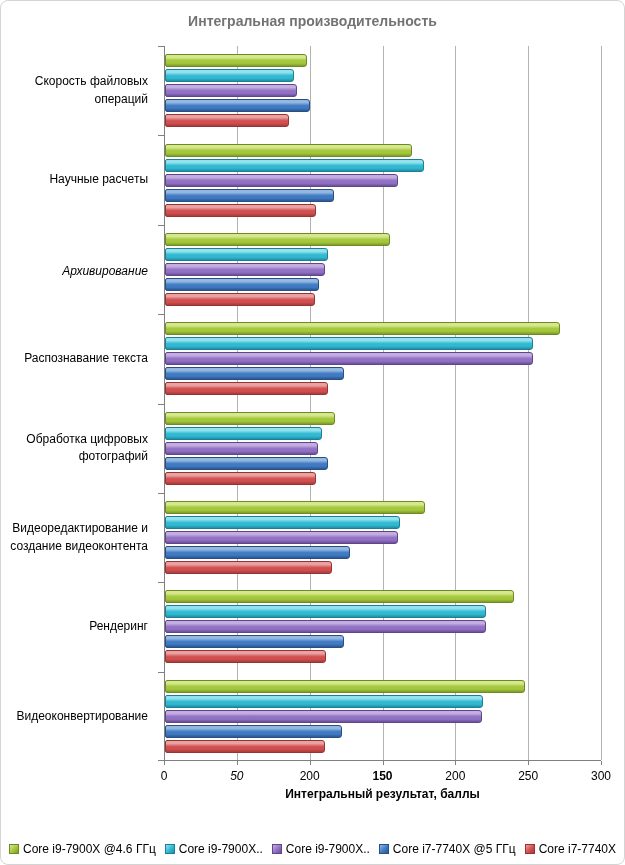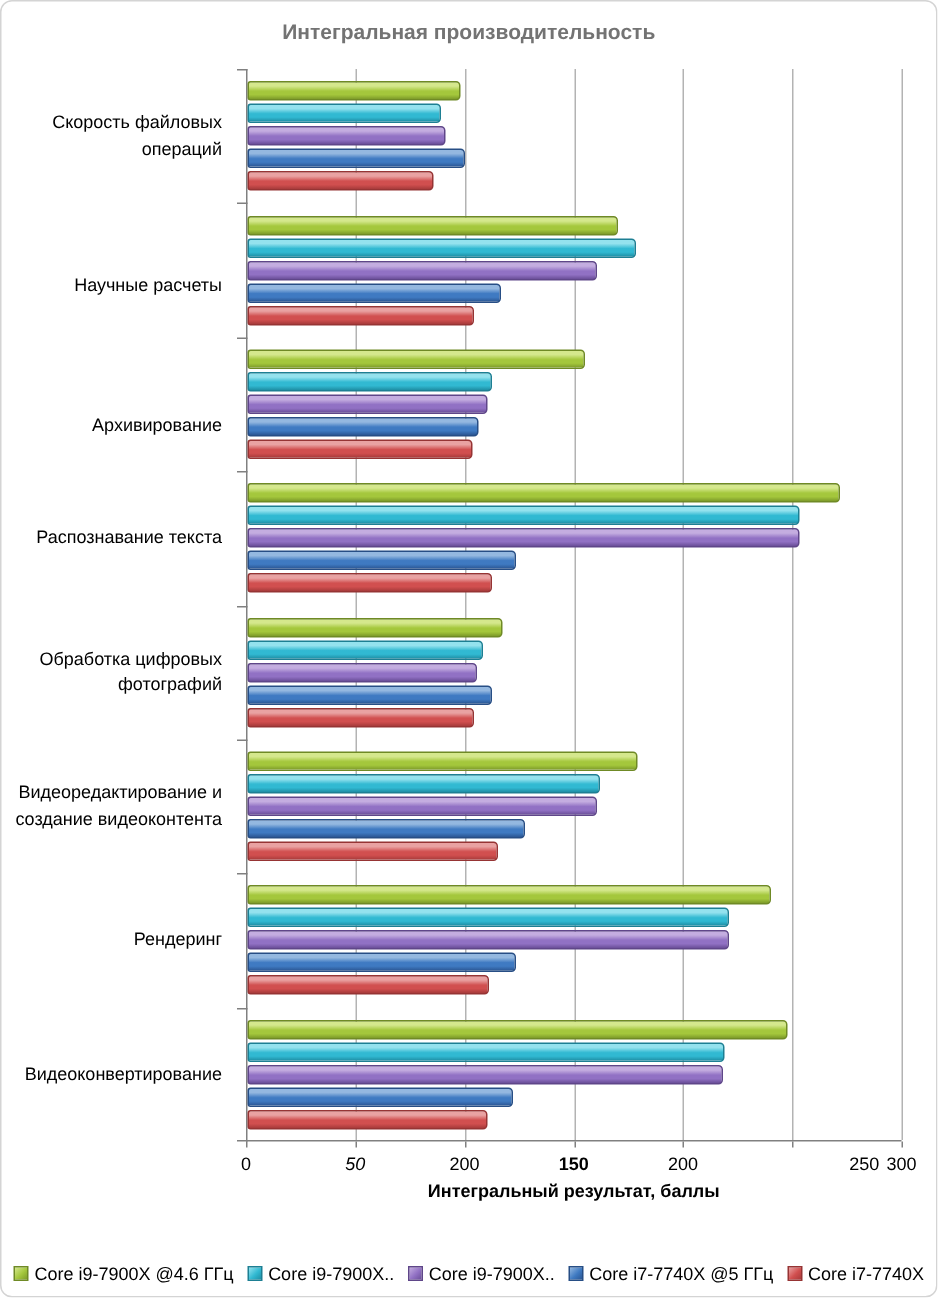--- a/index.html
+++ b/index.html
@@ -60,22 +60,22 @@
   .legend-label { font-size:12px; color:#000; white-space:nowrap; }
 </style>
 </head>
 <body>
 
 <div class="chart-frame">
   <div class="chart-title">Интегральная производительность</div>
 
   <div class="y-labels">
       <div class="cat-label" style="top: 0px; height: 89.375px;">Скорость файловых операций</div>
-      <div class="cat-label" style="top: 100px; height: 89.375px;">Научные расчеты</div>
-      <div class="cat-label" style="top: 193px; height: 89.375px;">Архивирование</div>
+      <div class="cat-label" style="top: 89px; height: 89.375px;">Научные расчеты</div>
+      <div class="cat-label" style="top: 181px; height: 89.375px; font-style: italic;">Архивирование</div>
       <div class="cat-label" style="top: 268.125px; height: 89.375px;">Распознавание текста</div>
       <div class="cat-label" style="top: 357.5px; height: 89.375px;">Обработка цифровых фотографий</div>
       <div class="cat-label" style="top: 446.875px; height: 89.375px;">Видеоредактирование  и создание видеоконтента</div>
       <div class="cat-label" style="top: 536.25px; height: 89.375px;">Рендеринг</div>
       <div class="cat-label" style="top: 625.625px; height: 89.375px;">Видеоконвертирование</div>
     </div>
 
   <div class="plot-area">
       <div class="gridline" style="left: 71.8333px;"></div>
       <div class="gridline" style="left: 144.667px;"></div>
@@ -155,21 +155,21 @@
       <div class="xtick-label" style="left: 0px;">0</div>
       <div class="xtick-mark" style="left: 72.8333px;"></div>
       <div class="xtick-label" style="left: 72.8333px; font-style: italic;">50</div>
       <div class="xtick-mark" style="left: 145.667px;"></div>
       <div class="xtick-label" style="left: 145.667px;">200</div>
       <div class="xtick-mark" style="left: 218.5px;"></div>
       <div class="xtick-label" style="left: 218.5px; font-weight: bold;">150</div>
       <div class="xtick-mark" style="left: 291.333px;"></div>
       <div class="xtick-label" style="left: 291.333px;">200</div>
       <div class="xtick-mark" style="left: 364.167px;"></div>
-      <div class="xtick-label" style="left: 364.167px; margin-left: 48px;">250</div>
+      <div class="xtick-label" style="left: 364.167px;">250</div>
       <div class="xtick-mark" style="left: 437px;"></div>
       <div class="xtick-label" style="left: 437px;">300</div>
     </div>
   <div class="x-axis-title">Интегральный результат, баллы</div>
 
   <div class="legend">
       <div class="legend-item">
         <span class="legend-marker" style="border: 1px solid rgb(111, 138, 37); background: linear-gradient(135deg, rgb(213, 232, 141) 0%, rgb(164, 199, 60) 55%, rgb(126, 156, 42) 100%);"></span>
         <span class="legend-label">Core i9-7900X @4.6 ГГц</span>
       </div>

